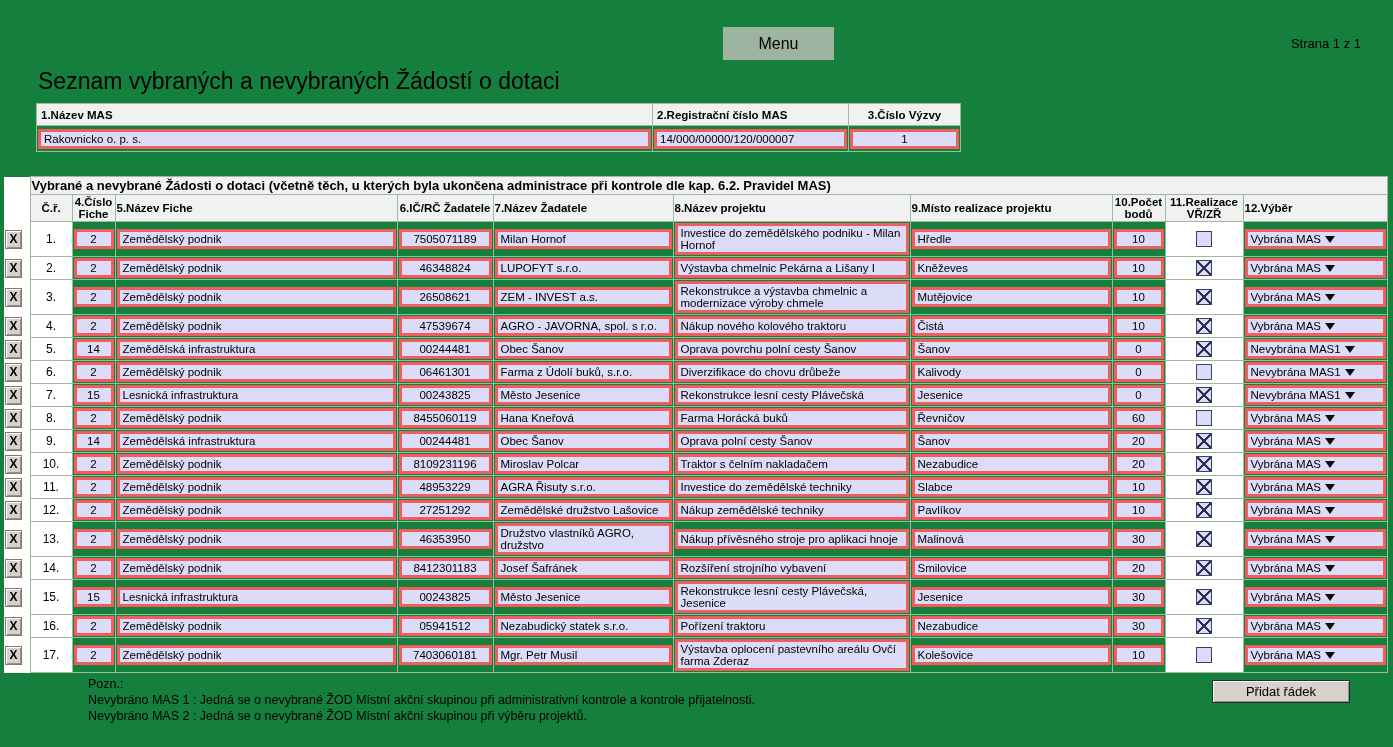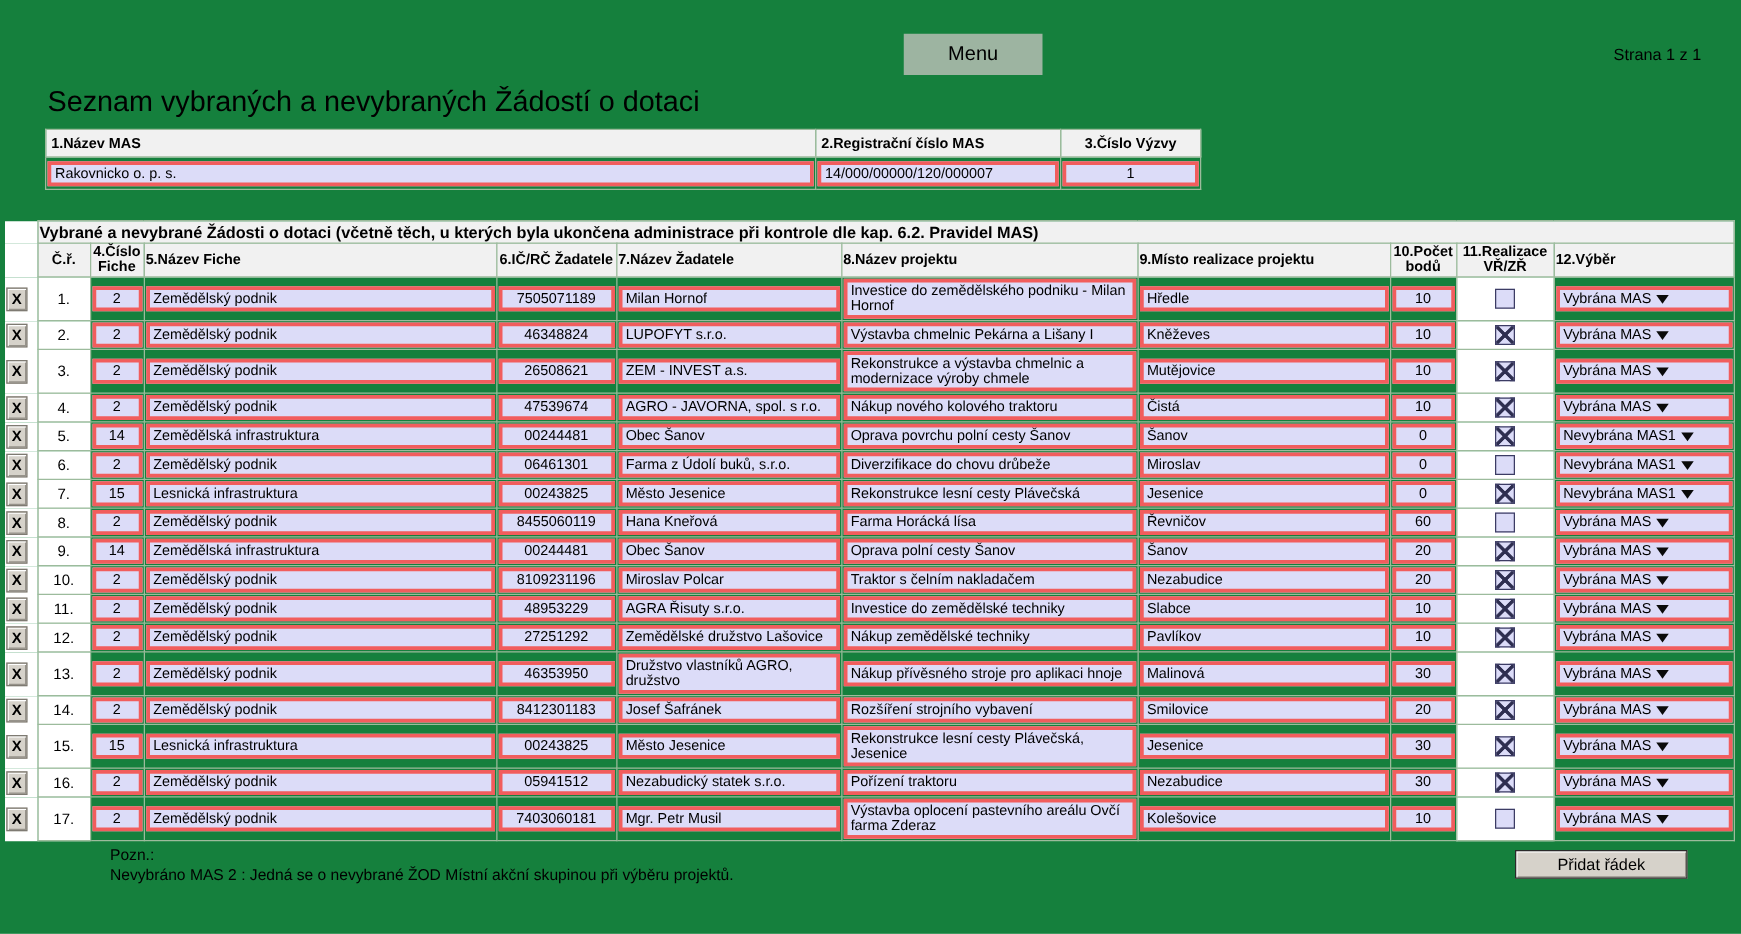--- a/index.html
+++ b/index.html
@@ -324,21 +324,21 @@
     <td>
             <span class="rf c">06461301</span>
           </td>
     <td>
             <span class="rf">Farma z Údolí buků, s.r.o.</span>
           </td>
     <td>
             <span class="rf">Diverzifikace do chovu drůbeže</span>
           </td>
     <td>
-            <span class="rf">Miroslav</span>
+            <span class="rf">Kalivody</span>
           </td>
     <td>
             <span class="rf c">0</span>
           </td>
     <td class="cbcell">
             <div class="cb"></div>
           </td>
     <td>
       <div class="rf dd">
         <span>Nevybrána MAS1</span>
@@ -393,21 +393,21 @@
     <td>
             <span class="rf">Zemědělský podnik</span>
           </td>
     <td>
             <span class="rf c">8455060119</span>
           </td>
     <td>
             <span class="rf">Hana Kneřová</span>
           </td>
     <td>
-            <span class="rf">Farma Horácká lísa</span>
+            <span class="rf">Farma Horácká buků</span>
           </td>
     <td>
             <span class="rf">Řevničov</span>
           </td>
     <td>
             <span class="rf c">60</span>
           </td>
     <td class="cbcell">
             <div class="cb"></div>
           </td>
@@ -741,18 +741,19 @@
         <span class="tri"></span>
       </div>
     </td>
   </tr>
       </tbody>
   </table>
 
   <div class="footer">
     <div class="notes">
       <div>Pozn.:</div>
+      <div>Nevybráno MAS 1 : Jedná se o nevybrané ŽOD Místní akční skupinou při administrativní kontrole a kontrole přijatelnosti.</div>
       <div>Nevybráno MAS 2 : Jedná se o nevybrané ŽOD Místní akční skupinou při výběru projektů.</div>
     </div>
     <button class="add-btn">Přidat řádek</button>
   </div>
 
 </div>
 
 </body></html>

